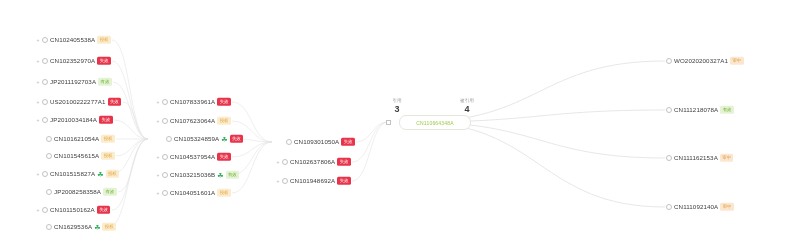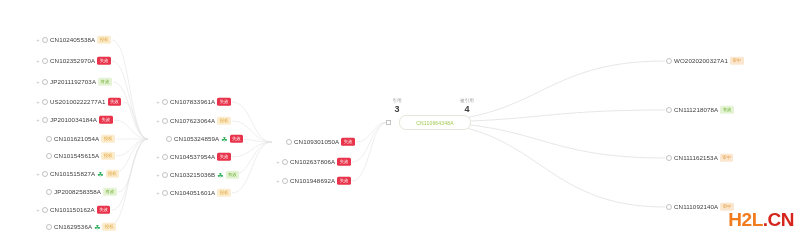--- a/index.html
+++ b/index.html
@@ -238,16 +238,13 @@
         <span class="badge b-pending">审中</span>
       </div>
       <div class="node" style="left: 660px; top: 201px;">
         <span class="expander hidden">+</span>
         <span class="dot"></span>
         <span class="lbl">CN111092140A</span>
         <span class="badge b-pending">审中</span>
       </div>
     </div>
 
-  <div class="watermark">
-    <span class="wm-h2l">H2L</span><span class="wm-cn">.CN</span>
-  </div>
 </div>
 
 </body></html>

